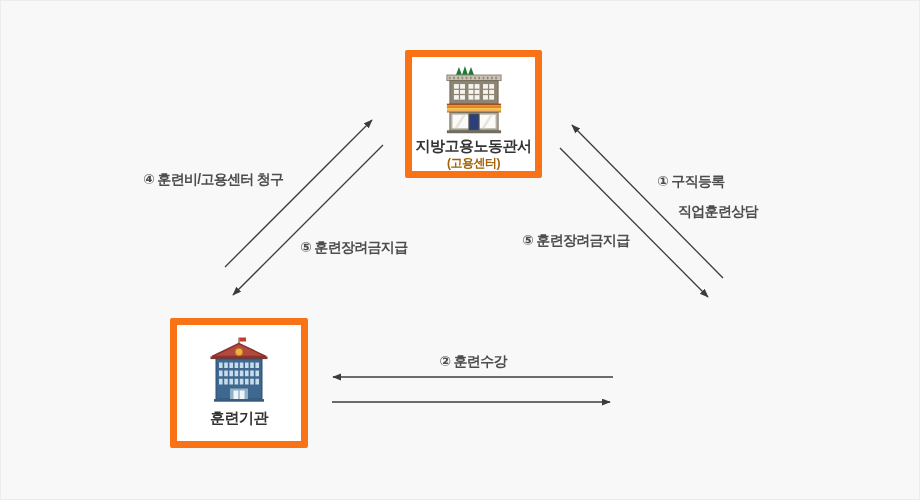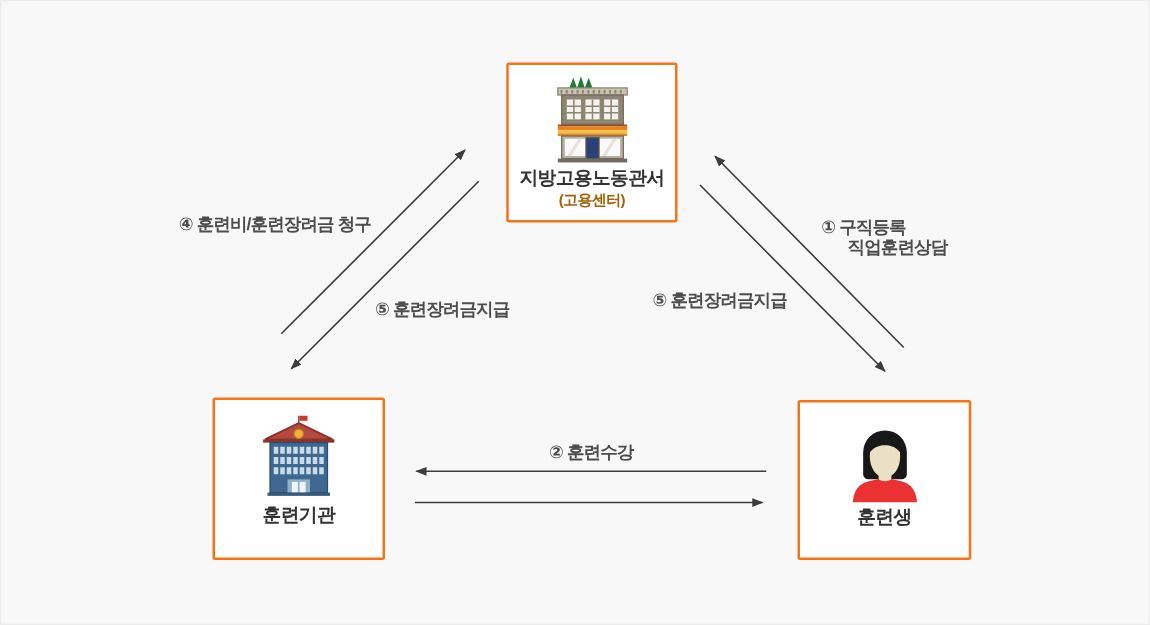--- a/index.html
+++ b/index.html
@@ -14,21 +14,21 @@
     overflow: hidden;
   }
   #arrow-layer {
     position: absolute;
     left: 0; top: 0;
     width: 920px; height: 500px;
   }
   .node-box {
     position: absolute;
     background: #ffffff;
-    border: 2px solid #f97316;
+    border: 7px solid #f97316;
     border-radius: 2px;
     display: flex;
     flex-direction: column;
     align-items: center;
     text-align: center;
   }
   #node-employment-office { left: 405px; top: 50px; width: 137px; height: 128px; padding-top: 7px; }
   #node-training-institution { left: 170px; top: 318px; width: 138px; height: 130px; padding-top: 11px; }
   #node-trainee { left: 638px; top: 320px; width: 139px; height: 128px; padding-top: 12px; }
   .node-title {
@@ -53,21 +53,21 @@
     font-size: 14px;
     font-weight: 700;
     color: #4d4d4d;
     letter-spacing: -0.7px;
     line-height: 1.15;
     white-space: nowrap;
   }
   #label-claim { left: 143px; top: 171px; }
   #label-training-cost-payment { left: 300px; top: 239px; }
   #label-job-registration { left: 657px; top: 173px; }
-  #label-job-registration .line2 { display: block; margin-left: 21px; margin-top: 0; }
+  #label-job-registration .line2 { display: block; margin-left: 21px; margin-top: 15px; font-family: Liberation Mono, monospace; }
   #label-incentive-payment { left: 522px; top: 232px; }
   #label-training-execution { left: 333px; top: 353px; width: 280px; text-align: center; }
   #label-course-registration { left: 332px; top: 416px; width: 278px; text-align: center; }
 </style>
 </head>
 <body>
 
 <div id="canvas">
 
   <svg id="arrow-layer" viewBox="0 0 920 500">
@@ -151,37 +151,22 @@
 
       <rect x="27" y="52.5" width="18" height="10.5" fill="#8fb0c6"></rect>
       <rect x="30.5" y="54.5" width="4.8" height="8.5" fill="#eef4f8"></rect>
       <rect x="36.7" y="54.5" width="4.8" height="8.5" fill="#eef4f8"></rect>
 
       <rect x="11" y="63.1" width="50" height="2.6" fill="#35597c"></rect>
     </svg>
     <div class="node-title">훈련기관</div>
   </div>
 
-  <div class="node-box" id="node-trainee">
-    <svg width="74" height="68" viewBox="0 0 72 66">
 
-      <path d="M19 44 L19 27 A17 17 0 0 1 53 27 L53 44 A4 4 0 0 1 49 48 L23 48 A4 4 0 0 1 19 44 Z" fill="#181818"></path>
-
-      <path d="M36 15 C44.5 15 47.8 21.5 47.8 30 C47.8 39.5 42.6 46.5 36 46.5 C29.4 46.5 24.2 39.5 24.2 30 C24.2 21.5 27.5 15 36 15 Z" fill="#ebdfc6"></path>
-
-      <path d="M22.8 28.5 C23.6 17 28.5 12 36 12 C43.5 12 48.4 17 49.2 28.5 C45.2 23.5 41.4 21.5 36 21.5 C30.6 21.5 26.8 23.5 22.8 28.5 Z" fill="#181818"></path>
-
-      <rect x="31" y="42" width="10" height="9" fill="#ebdfc6"></rect>
-
-      <path d="M11 66 C12 54 18 50.5 26 49 L31 47.8 C32.5 50 39.5 50 41 47.8 L46 49 C54 50.5 60 54 61 66 Z" fill="#ea3232"></path>
-    </svg>
-    <div class="node-title">훈련생</div>
-  </div>
-
-  <div class="flow-label" id="label-claim">④ 훈련비/훈련장려금 청구</div>
+  <div class="flow-label" id="label-claim">④ 훈련비/고용센터 청구</div>
   <div class="flow-label" id="label-training-cost-payment">⑤ 훈련장려금지급</div>
   <div class="flow-label" id="label-job-registration">
     <span class="line1">① 구직등록</span>
     <span class="line2">직업훈련상담</span>
   </div>
   <div class="flow-label" id="label-incentive-payment">⑤ 훈련장려금지급</div>
   <div class="flow-label" id="label-training-execution">② 훈련수강</div>
 
 </div>
 

